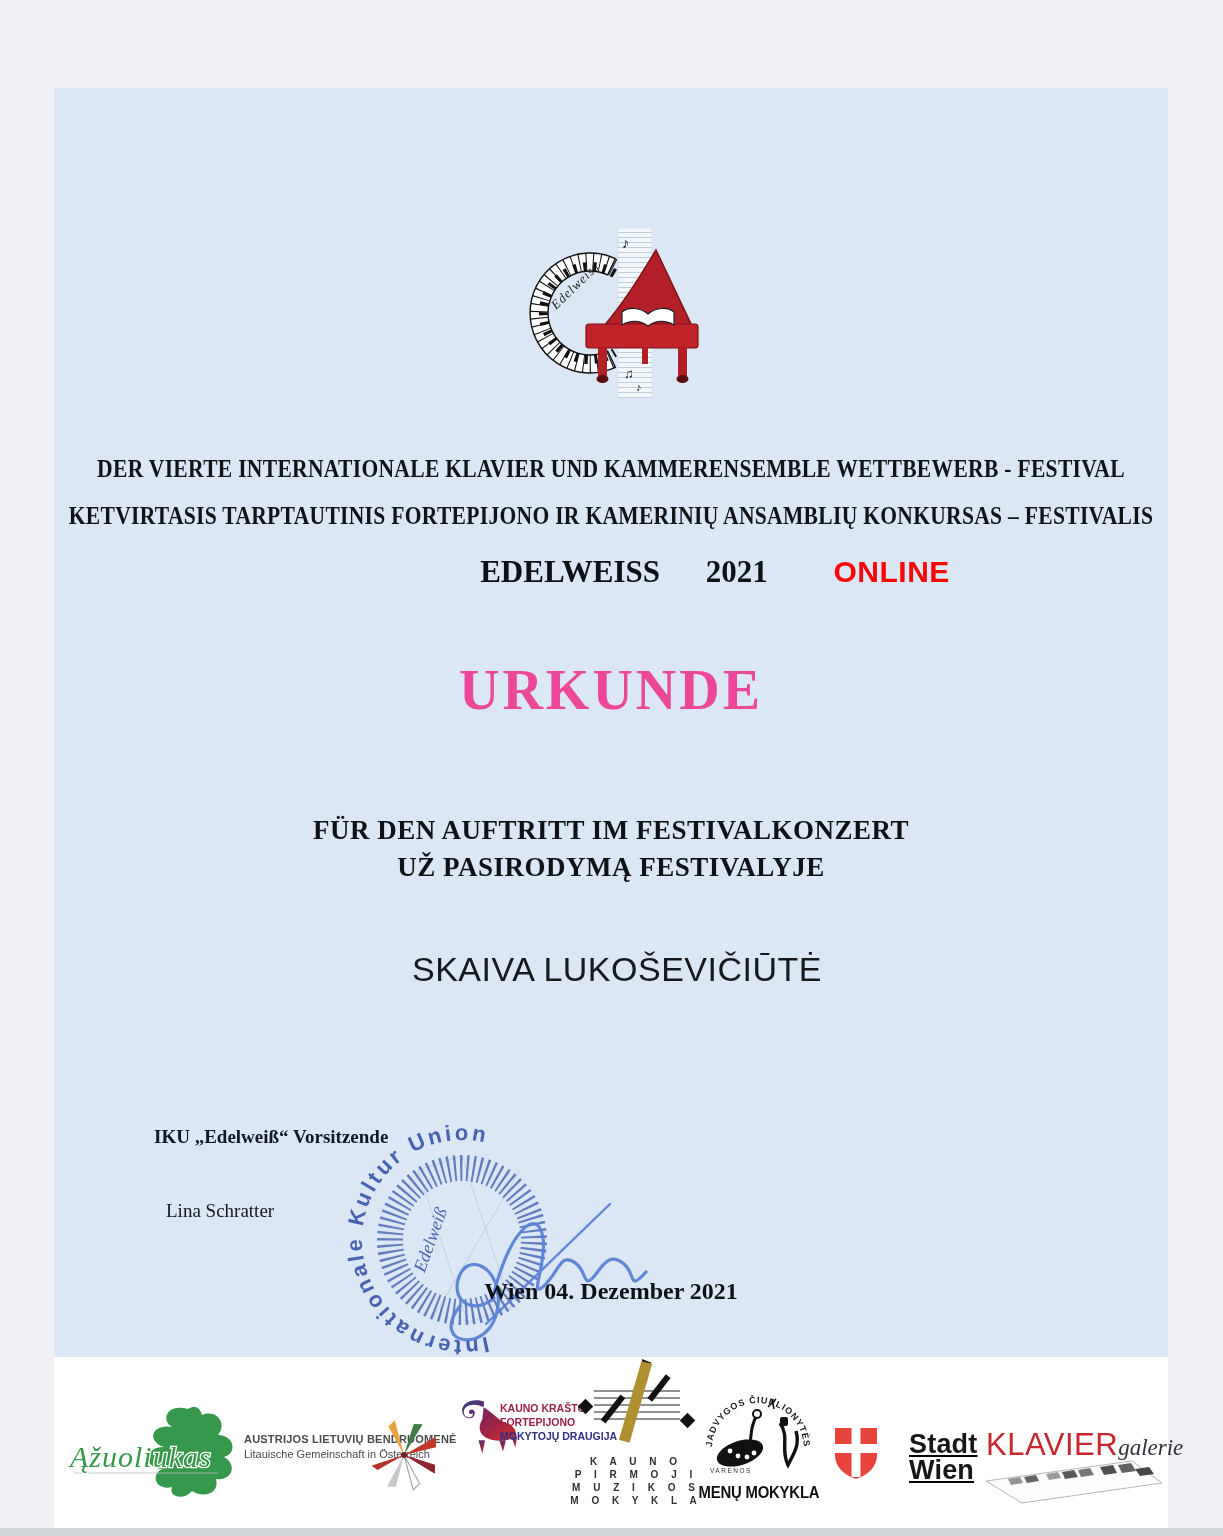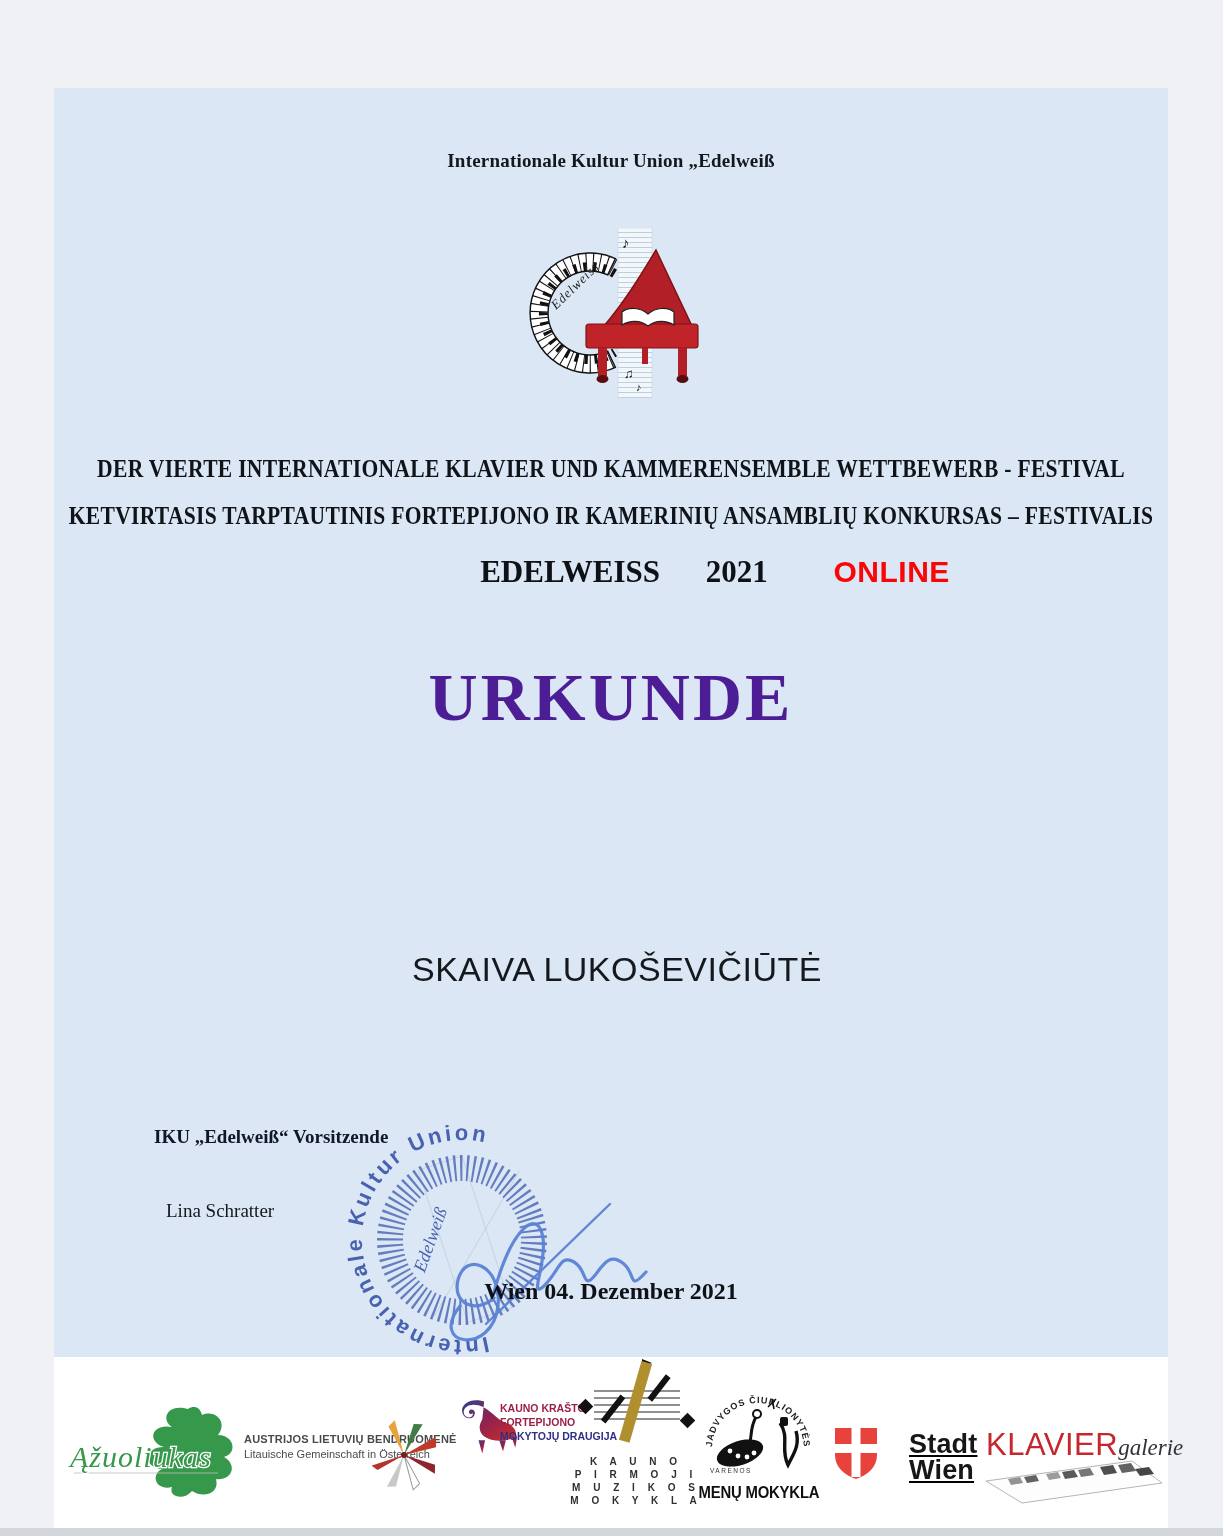--- a/index.html
+++ b/index.html
@@ -24,21 +24,21 @@
   .org-header{top:62px;font-size:19px;font-weight:bold;color:#14181d;letter-spacing:0.2px;}
   .title-line{font-weight:bold;color:#101418;font-size:22px;transform:scale(0.98,1.18);transform-origin:50% 50%;letter-spacing:0.3px;white-space:nowrap;}
   .title-de{top:368px;}
   .title-lt{top:415px;}
   .event-line{top:466px;font-size:31px;font-weight:bold;color:#0e1216;white-space:nowrap;padding-left:104px;}
   .event-year{margin-left:38px;}
   .event-mode{
     margin-left:58px;color:#fb0606;
     font-family:"Liberation Sans", sans-serif;font-size:30px;font-weight:bold;letter-spacing:0.5px;
   }
-  .urkunde{top:570px;font-size:68px;font-weight:bold;color:#4c1d95;letter-spacing:3px;}
+  .urkunde{top:570px;font-size:56px;font-weight:bold;color:#ec4899;letter-spacing:3px;}
   .award{top:724px;font-size:27px;font-weight:bold;color:#0e1216;line-height:37px;letter-spacing:0.5px;}
   .recipient{top:862px;font-family:"Liberation Sans", sans-serif;font-size:34px;color:#15181c;letter-spacing:0.5px;margin-left:6px;}
   .signer-role{left:100px;top:1038px;font-size:19px;font-weight:bold;color:#0f172a;}
   .signer-name{left:112px;top:1112px;font-size:19px;font-weight:normal;color:#14181d;}
   .date-line{top:1190px;font-size:24px;font-weight:bold;color:#0e1216;}
   .stamp-wrap{left:288px;top:1020px;width:330px;height:260px;}
   .logo-wrap{left:472px;top:140px;width:180px;height:170px;}
 
   
   .footer{
@@ -70,21 +70,20 @@
   .klavier-kb{position:absolute;left:0;top:24px;}
   svg text{font-family:"Liberation Serif", serif;}
   .sans-svg{font-family:"Liberation Sans", sans-serif;}
 </style>
 </head>
 <body>
 
 <div class="page">
   <div class="blue-area"></div>
 
-  <div class="abs center org-header">Internationale Kultur Union „Edelweiß</div>
 
   <div class="abs logo-wrap">
     <svg width="180" height="170" viewBox="0 0 180 170">
       <defs>
         <pattern id="staffp" width="34" height="5" patternUnits="userSpaceOnUse">
           <path d="M0 4.5 H34" stroke="#a8bccd" stroke-width="0.7"></path>
         </pattern>
       </defs>
 
       <g>
@@ -119,20 +118,24 @@
   <div class="abs center title-line title-lt">KETVIRTASIS TARPTAUTINIS FORTEPIJONO IR KAMERINIŲ ANSAMBLIŲ KONKURSAS – FESTIVALIS</div>
 
   <div class="abs center event-line">
     <span>EDELWEISS</span>
     <span class="event-year">2021</span>
     <span class="event-mode">ONLINE</span>
   </div>
 
   <div class="abs center urkunde">URKUNDE</div>
 
+  <div class="abs center award">
+    <div>FÜR DEN AUFTRITT IM FESTIVALKONZERT</div>
+    <div>UŽ PASIRODYMĄ FESTIVALYJE</div>
+  </div>
 
   <div class="abs center recipient">SKAIVA LUKOŠEVIČIŪTĖ</div>
 
   <div class="abs signer-role">IKU „Edelweiß“ Vorsitzende</div>
   <div class="abs signer-name">Lina Schratter</div>
 
   <div class="abs stamp-wrap">
     <svg width="330" height="260" viewBox="0 0 330 260">
       <defs>
         <path id="stampCircle" d="M120 232 A100 100 0 1 1 220 132" fill="none"></path>

